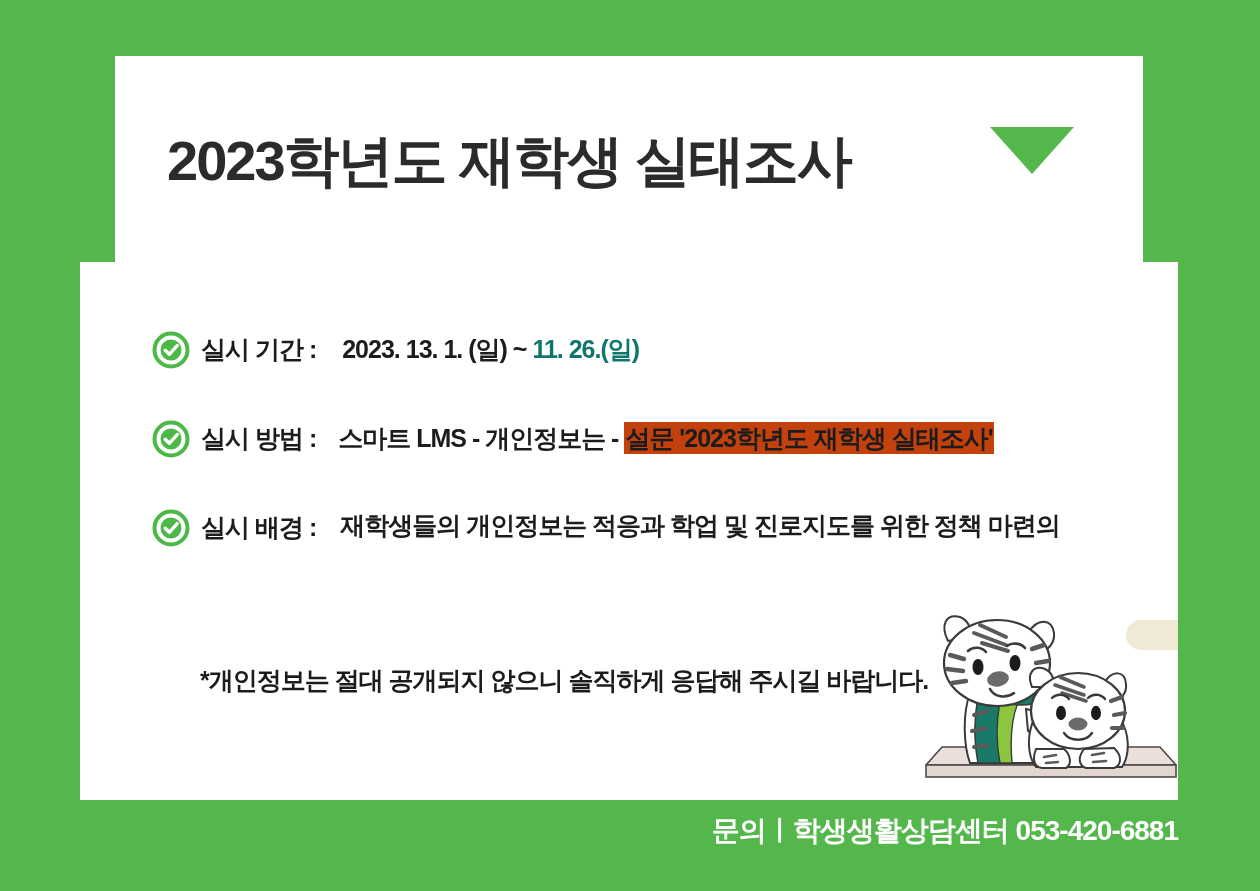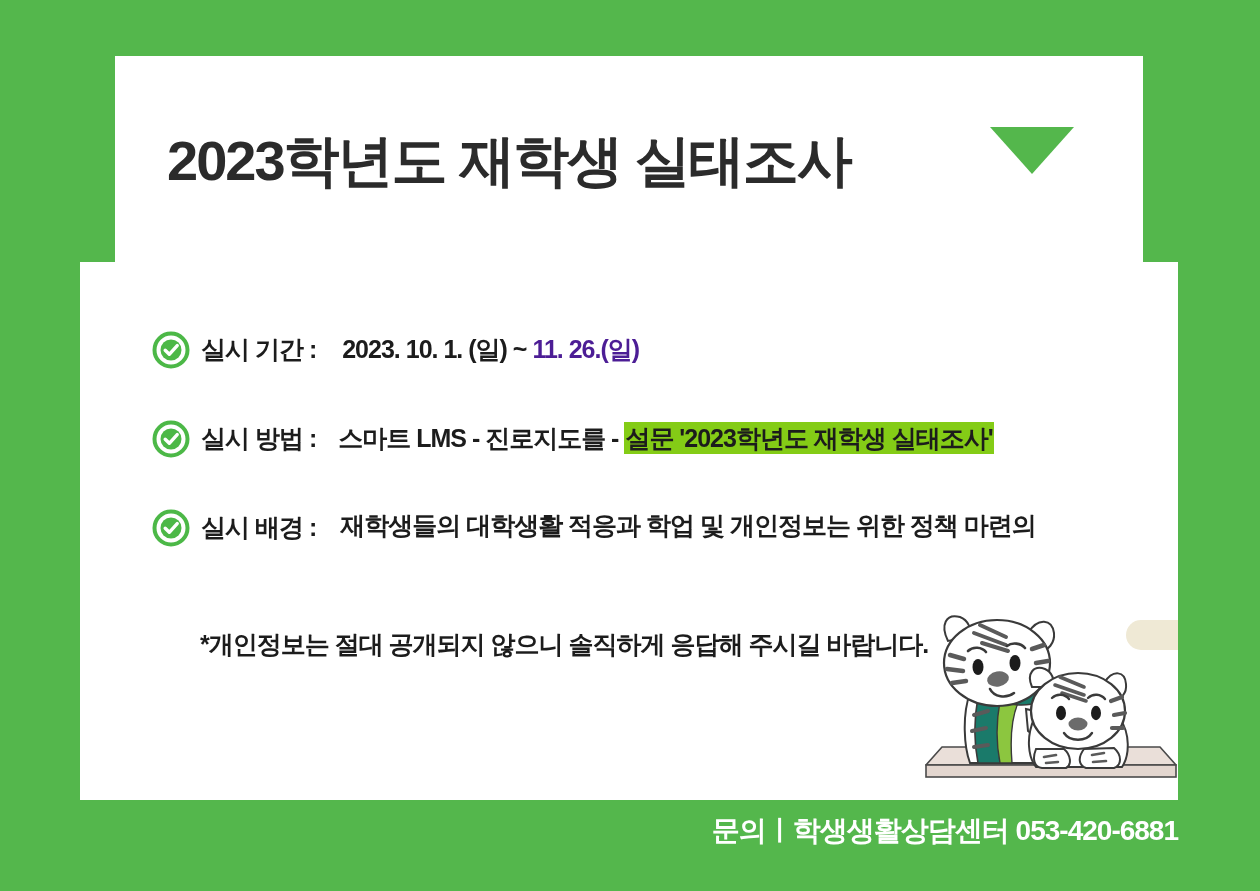--- a/index.html
+++ b/index.html
@@ -102,35 +102,35 @@
     font-weight: 900;
     color: #1c1c1c;
     letter-spacing: -1px;
     line-height: 38px;
     white-space: nowrap;
   }
   .gap-1 { margin-left: 26px; }
   .gap-2 { margin-left: 22px; }
   .gap-3 { margin-left: 24px; }
 
-  .value-accent { color: #4c1d95; }
+  .value-accent { color: #0f766e; }
   .value-highlight {
-    background: #84cc16;
+    background: #c2410c;
     padding: 2px 1px;
   }
 
   .row-value.multiline {
     white-space: normal;
     line-height: 34px;
   }
 
   .note {
     position: absolute;
     left: 120px;
-    top: 366px;
+    top: 402px;
     font-size: 25px;
     font-weight: 900;
     color: #1c1c1c;
     letter-spacing: -1px;
     white-space: nowrap;
   }
 
   
   .mascot {
     position: absolute;
@@ -170,46 +170,46 @@
 
       <div class="row">
         <span class="check-icon">
           <svg width="38" height="38" viewBox="0 0 38 38">
             <circle cx="19" cy="19" r="16.5" fill="none" stroke="#4cb847" stroke-width="4"></circle>
             <circle cx="19" cy="19" r="10.5" fill="#4cb847"></circle>
             <path d="M13.2 19.2 L17.3 23.3 L25.2 14.6" fill="none" stroke="#ffffff" stroke-width="3.4" stroke-linecap="round" stroke-linejoin="round"></path>
           </svg>
         </span>
         <span class="row-label">실시 기간 :</span>
-        <span class="row-value gap-1"><span>2023. 10. 1. (일) ~ </span><span class="value-accent">11. 26.(일)</span></span>
+        <span class="row-value gap-1"><span>2023. 13. 1. (일) ~ </span><span class="value-accent">11. 26.(일)</span></span>
       </div>
 
       <div class="row">
         <span class="check-icon">
           <svg width="38" height="38" viewBox="0 0 38 38">
             <circle cx="19" cy="19" r="16.5" fill="none" stroke="#4cb847" stroke-width="4"></circle>
             <circle cx="19" cy="19" r="10.5" fill="#4cb847"></circle>
             <path d="M13.2 19.2 L17.3 23.3 L25.2 14.6" fill="none" stroke="#ffffff" stroke-width="3.4" stroke-linecap="round" stroke-linejoin="round"></path>
           </svg>
         </span>
         <span class="row-label">실시 방법 :</span>
-        <span class="row-value gap-2"><span>스마트 LMS - 진로지도를 - </span><span class="value-highlight">설문 '2023학년도 재학생 실태조사'</span></span>
+        <span class="row-value gap-2"><span>스마트 LMS - 개인정보는 - </span><span class="value-highlight">설문 '2023학년도 재학생 실태조사'</span></span>
       </div>
 
       <div class="row">
         <span class="check-icon">
           <svg width="38" height="38" viewBox="0 0 38 38">
             <circle cx="19" cy="19" r="16.5" fill="none" stroke="#4cb847" stroke-width="4"></circle>
             <circle cx="19" cy="19" r="10.5" fill="#4cb847"></circle>
             <path d="M13.2 19.2 L17.3 23.3 L25.2 14.6" fill="none" stroke="#ffffff" stroke-width="3.4" stroke-linecap="round" stroke-linejoin="round"></path>
           </svg>
         </span>
         <span class="row-label">실시 배경 :</span>
         <span class="row-value multiline gap-3">
-          <span>재학생들의 대학생활 적응과 학업 및 개인정보는 위한 정책 마련의</span><br>
+          <span>재학생들의 개인정보는 적응과 학업 및 진로지도를 위한 정책 마련의</span><br>
         </span>
       </div>
 
     </div>
 
     <div class="note">*개인정보는 절대 공개되지 않으니 솔직하게 응답해 주시길 바랍니다.</div>
 
     <div class="mascot">
       <svg width="270" height="205" viewBox="0 0 270 205">
 

